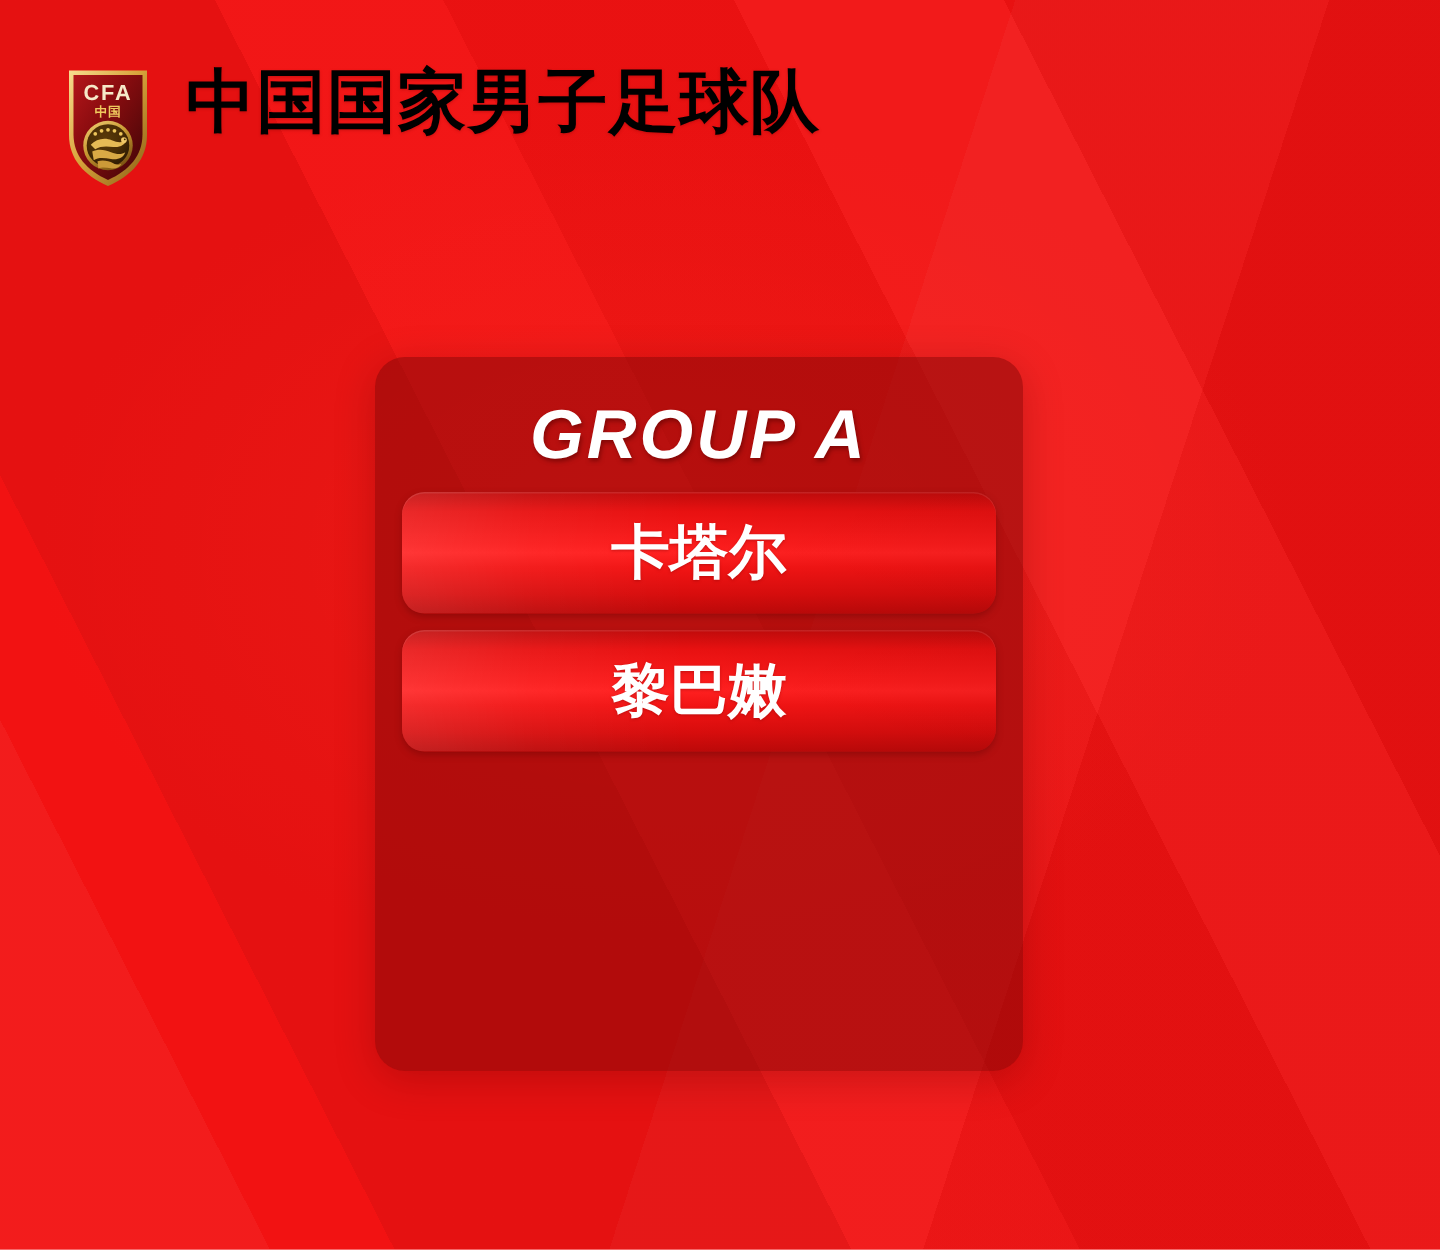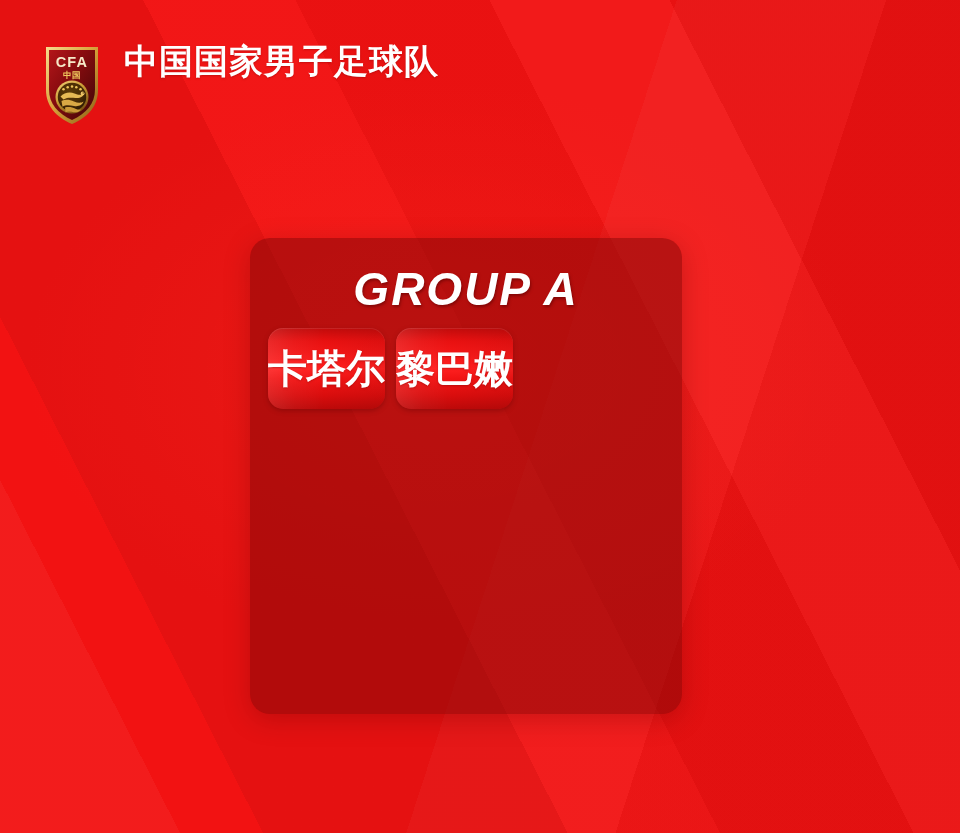--- a/index.html
+++ b/index.html
@@ -60,22 +60,22 @@
   .header {
     position:absolute; left:44px; top:44px;
     display:flex; align-items:flex-start; gap:24px;
     z-index:5;
   }
 
   .crest { position:relative; width:56px; height:82px; flex:none; }
   .crest svg { display:block; width:56px; height:82px; }
 
   .header-title {
-    color:#ffffff;
-    font-size:34px;
+    color:#000000;
+    font-size:46px;
     font-weight:bold;
     letter-spacing:1px;
     line-height:1;
     white-space:nowrap;
     text-shadow:0 1px 2px rgba(120,0,0,0.35);
   }
 
   
   .group-card {
     position:absolute;
@@ -96,21 +96,21 @@
     font-size:46px;
     font-weight:bold;
     font-style:italic;
     letter-spacing:2px;
     text-shadow:1px 2px 3px rgba(90,0,0,0.55);
     user-select:none;
   }
 
   .team-list {
     flex:1;
-    display:flex; 
+    display:flex; flex-direction:column;
     gap:11px;
     padding-top:2px;
   }
 
   .team-pill {
     position:relative;
     height:81px;
     border-radius:15px;
     display:flex; align-items:center; justify-content:center;
     overflow:hidden;

